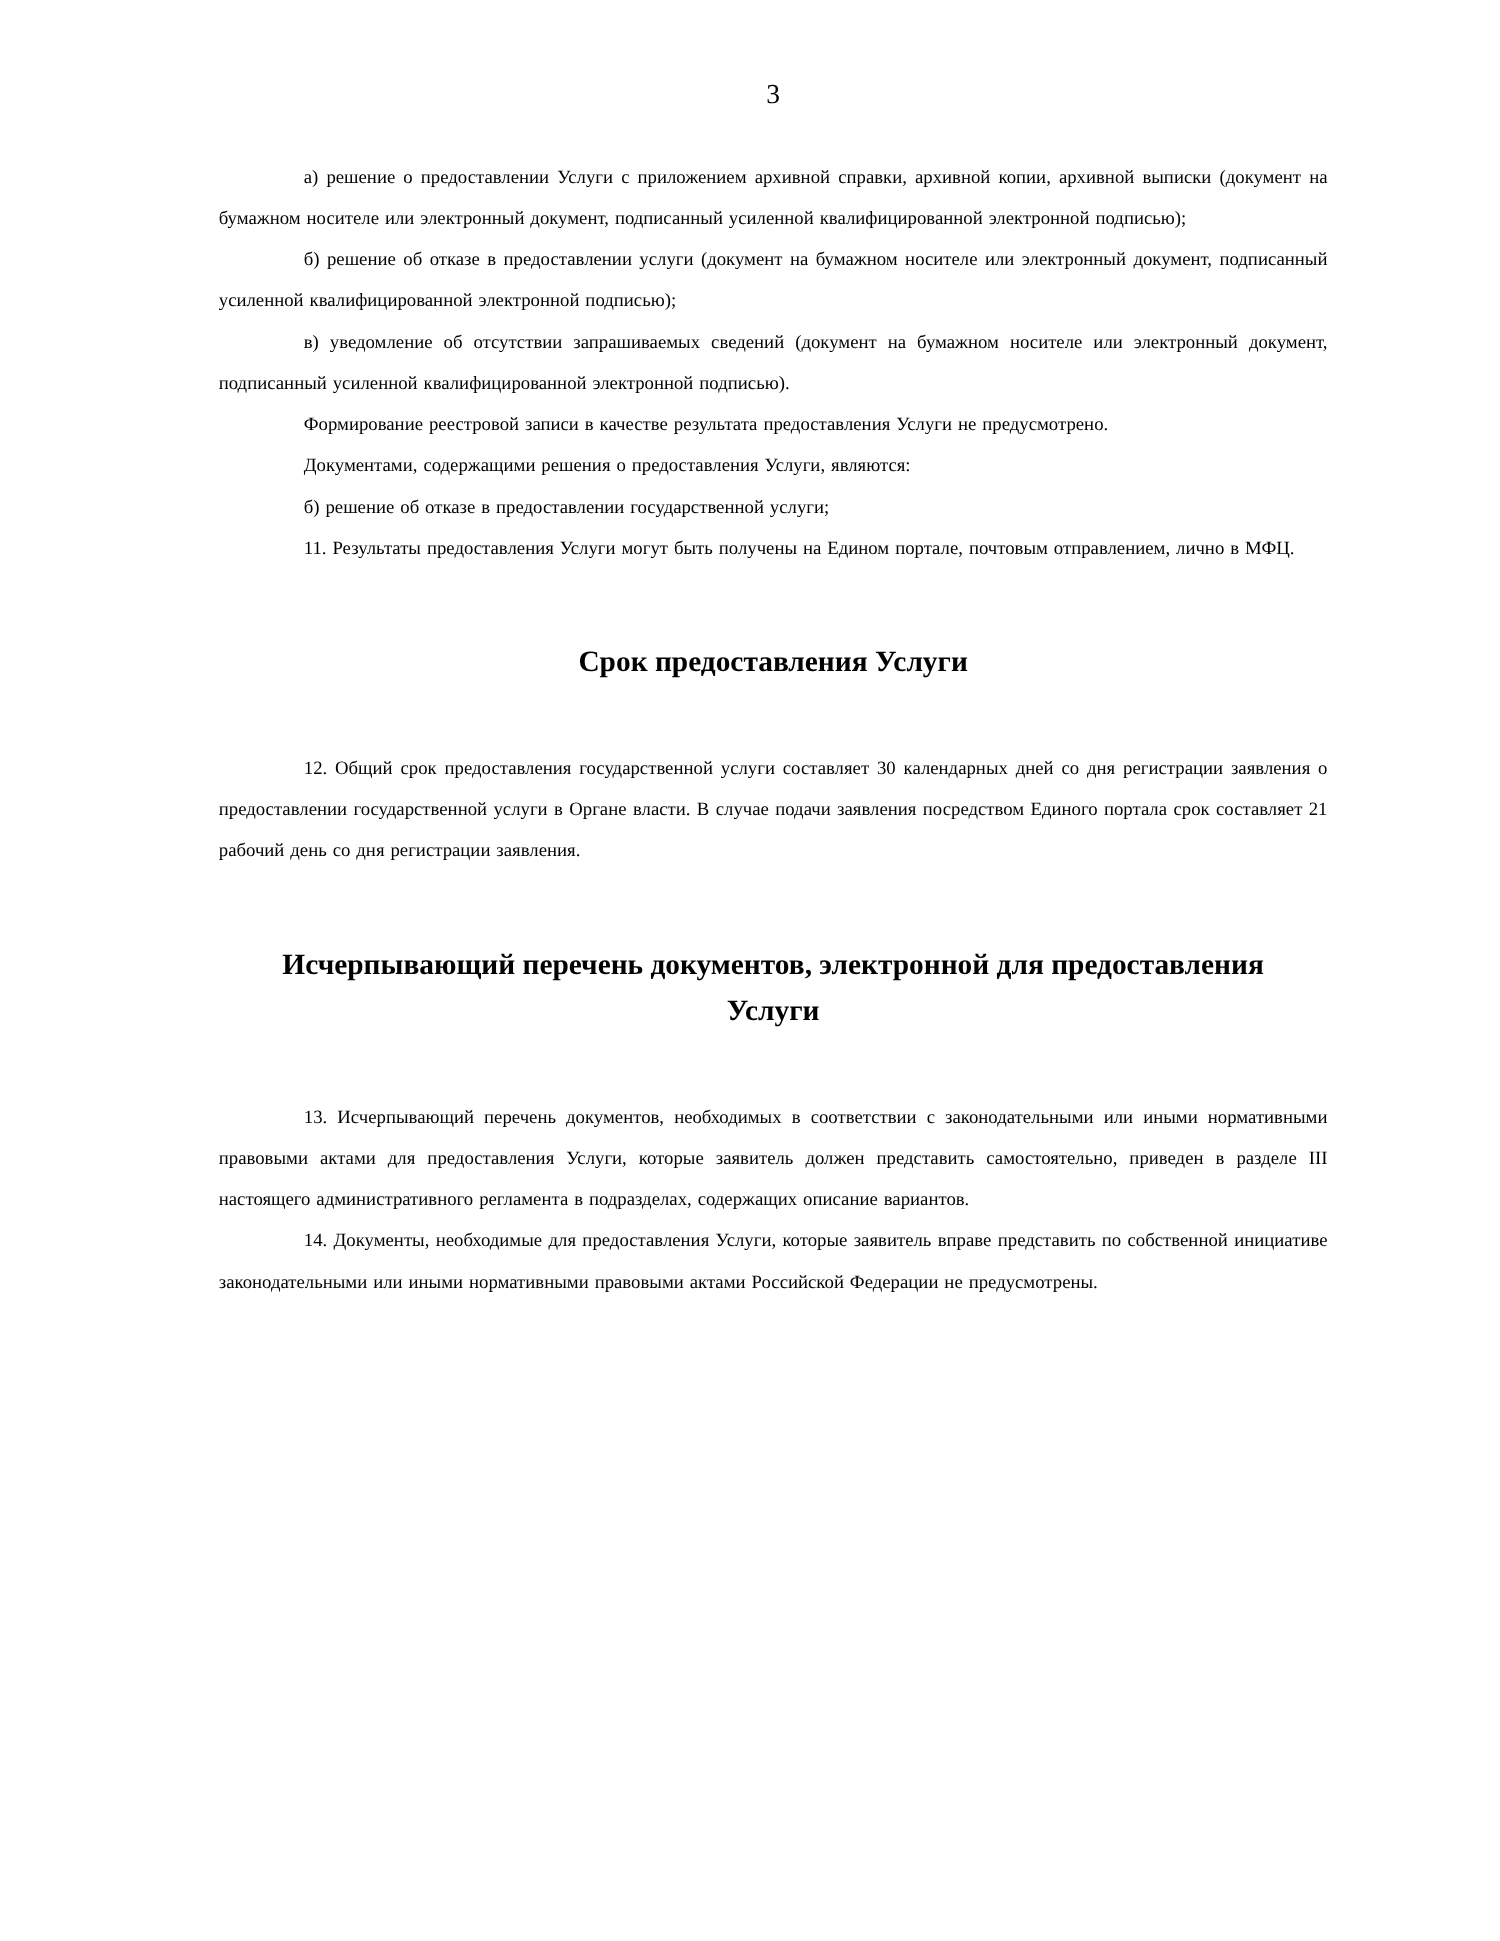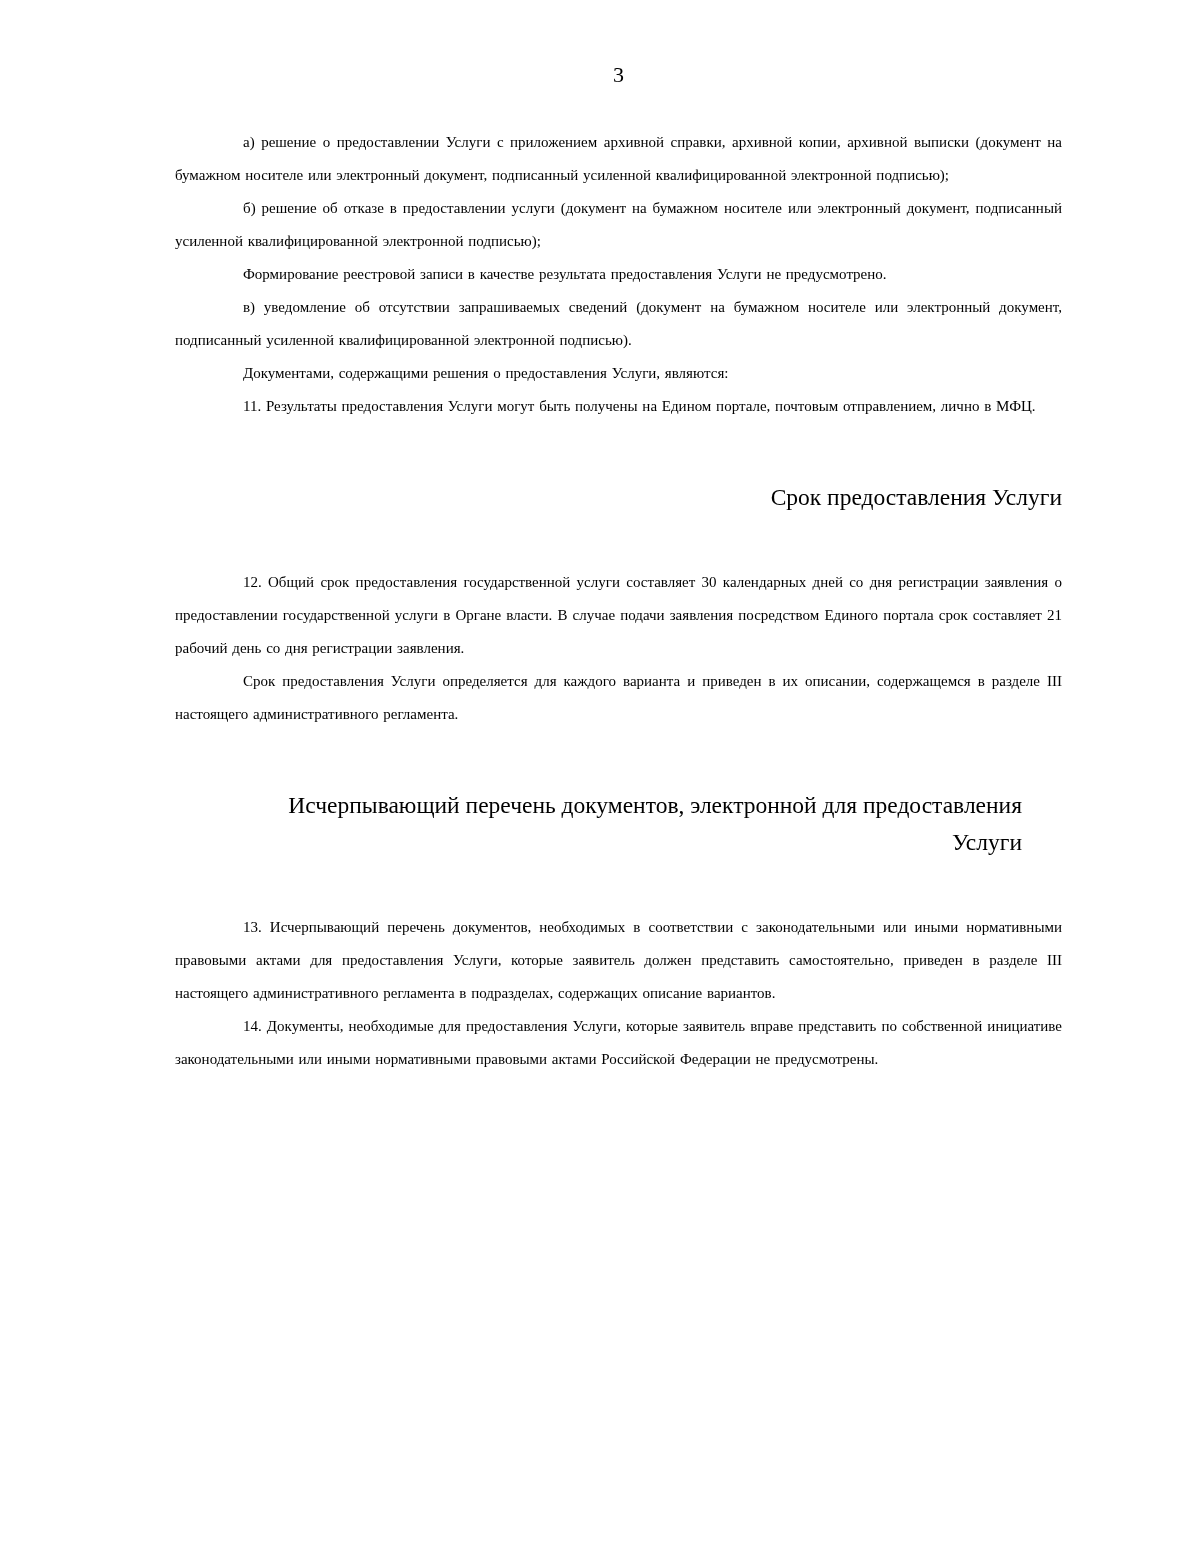--- a/index.html
+++ b/index.html
@@ -30,56 +30,56 @@
     font-size: 15px;
     line-height: 33px;
     text-align: justify;
     text-indent: 68px;
     word-spacing: 1px;
   }
   .body-text .heading {
     margin: 56px 0 50px 0;
     font-size: 23.5px;
     line-height: 37px;
-    font-weight: normal;
-    text-align: right;
+    font-weight: bold;
+    text-align: center;
     text-indent: 0;
   }
   .body-text .heading.multiline {
     padding: 0 40px;
   }
 </style>
 </head>
 <body>
 
 <div class="page">
 
   <div class="page-number">3</div>
 
   <div class="body-text">
 
     <p class="para">а) решение о предоставлении Услуги с приложением архивной справки, архивной копии, архивной выписки (документ на бумажном носителе или электронный документ, подписанный усиленной квалифицированной электронной подписью);</p>
 
     <p class="para">б) решение об отказе в предоставлении услуги (документ на бумажном носителе или электронный документ, подписанный усиленной квалифицированной электронной подписью);</p>
 
+    <p class="para">в) уведомление об отсутствии запрашиваемых сведений (документ на бумажном носителе или электронный документ, подписанный усиленной квалифицированной электронной подписью).</p>
+
     <p class="para">Формирование реестровой записи в качестве результата предоставления Услуги не предусмотрено.</p>
-
-    <p class="para">в) уведомление об отсутствии запрашиваемых сведений (документ на бумажном носителе или электронный документ, подписанный усиленной квалифицированной электронной подписью).</p>
 
     <p class="para">Документами, содержащими решения о предоставления Услуги, являются:</p>
 
 
+    <p class="para">б) решение об отказе в предоставлении государственной услуги;</p>
 
     <p class="para">11. Результаты предоставления Услуги могут быть получены на Едином портале, почтовым отправлением, лично в МФЦ.</p>
 
     <h2 class="heading">Срок предоставления Услуги</h2>
 
     <p class="para">12. Общий срок предоставления государственной услуги составляет 30 календарных дней со дня регистрации заявления о предоставлении государственной услуги в Органе власти. В случае подачи заявления посредством Единого портала срок составляет 21 рабочий день со дня регистрации заявления.</p>
 
-    <p class="para">Срок предоставления Услуги определяется для каждого варианта и приведен в их описании, содержащемся в разделе III настоящего административного регламента.</p>
 
     <h2 class="heading multiline">Исчерпывающий перечень документов, электронной для предоставления Услуги</h2>
 
     <p class="para">13. Исчерпывающий перечень документов, необходимых в соответствии с законодательными или иными нормативными правовыми актами для предоставления Услуги, которые заявитель должен представить самостоятельно, приведен в разделе III настоящего административного регламента в подразделах, содержащих описание вариантов.</p>
 
     <p class="para">14. Документы, необходимые для предоставления Услуги, которые заявитель вправе представить по собственной инициативе законодательными или иными нормативными правовыми актами Российской Федерации не предусмотрены.</p>
 
   </div>
 </div>
 

